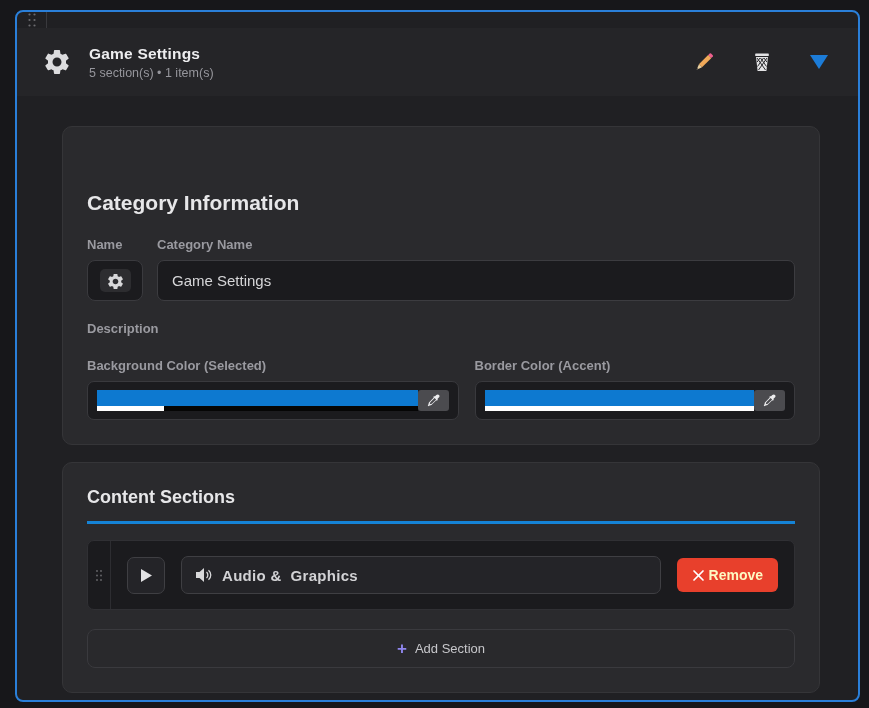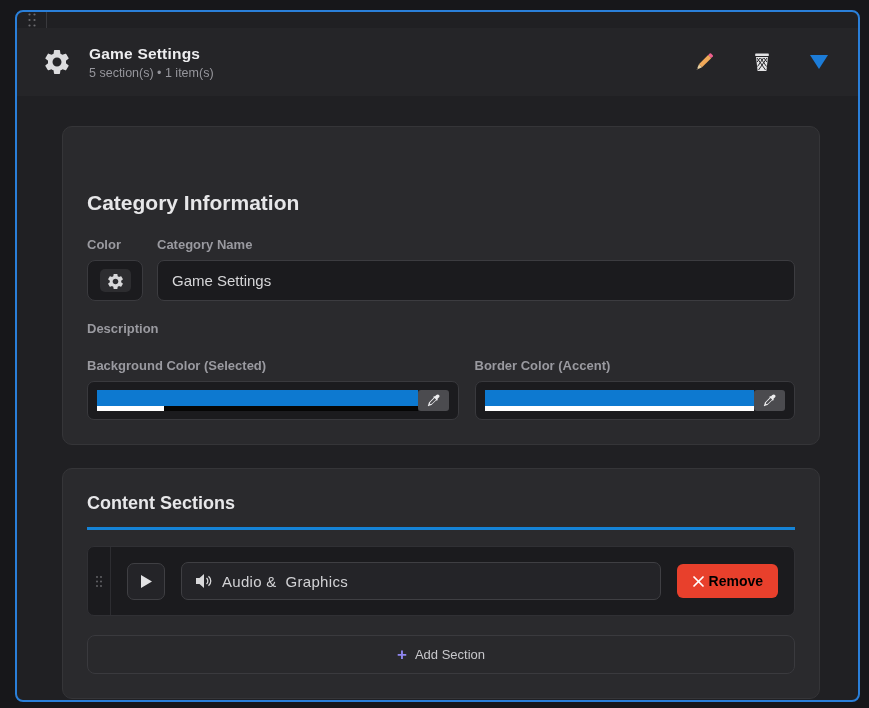--- a/index.html
+++ b/index.html
@@ -29,21 +29,21 @@
   .header-actions { margin-left: auto; display: flex; align-items: center; gap: 30px; }
   .icon-btn { background: none; border: none; cursor: pointer; padding: 2px; display: flex; align-items: center; }
 
   
   .content { flex: 1; padding: 30px 38px 26px 45px; overflow: hidden; }
 
   .card {
     background: #2a2a2d; border: 1px solid #353538; border-radius: 10px;
     padding: 24px;
   }
-  .card + .card { margin-top: 23px; }
+  .card + .card { margin-top: 17px; }
   .card-heading { font-size: 21px; font-weight: 600; color: #e7e7e9; margin-top: 40px; }
 
   .field-label { font-size: 13px; font-weight: 600; color: #9a9aa0; margin-bottom: 8px; }
 
   .row-icon-name { display: flex; gap: 12px; margin-top: 22px; }
   .icon-field { width: 58px; flex-shrink: 0; }
   .icon-button {
     width: 56px; height: 41px; background: #1b1b1e; border: 1px solid #3a3a3e;
     border-radius: 8px; display: flex; align-items: center; justify-content: center; cursor: pointer;
   }
@@ -94,23 +94,23 @@
   .play-btn {
     width: 38px; height: 37px; background: #242428; border: 1px solid #3f3f43;
     border-radius: 7px; display: flex; align-items: center; justify-content: center;
     cursor: pointer; flex-shrink: 0;
   }
   .section-title-input {
     flex: 1; height: 38px; background: #242428; border: 1px solid #3f3f43;
     border-radius: 7px; display: flex; align-items: center; gap: 9px; padding: 0 13px;
     min-width: 0; cursor: text;
   }
-  .section-title-text { font-size: 15px; font-weight: 400; color: #d2d2d5; letter-spacing: .3px; white-space: pre; }
+  .section-title-text { font-size: 15px; font-weight: 700; color: #d2d2d5; letter-spacing: .3px; white-space: pre; }
   .remove-btn {
-    background: #e8402c; border: none; border-radius: 6px; color: #000000;
+    background: #e8402c; border: none; border-radius: 6px; color: #fef9c3;
     font-size: 14px; font-weight: bold; font-family: "Liberation Sans", sans-serif;
     padding: 9px 15px; display: flex; align-items: center; gap: 4px; cursor: pointer; flex-shrink: 0;
   }
 
   .add-section-btn {
     margin-top: 19px; width: 100%; height: 39px; background: #29292c;
     border: 1px solid #3a3a3e; border-radius: 8px; display: flex;
     align-items: center; justify-content: center; gap: 8px; cursor: pointer;
     font-family: "Liberation Sans", sans-serif;
   }
@@ -180,21 +180,21 @@
       </div>
     </div>
 
     <div class="content">
 
       <div class="card">
         <div class="card-heading">Category Information</div>
 
         <div class="row-icon-name">
           <div class="icon-field">
-            <div class="field-label">Color</div>
+            <div class="field-label">Name</div>
             <button class="icon-button">
               <span class="icon-button-inner">
                 <svg width="19" height="19" viewBox="0 0 24 24">
                   <path fill="#d8d8da" d="M19.14,12.94c0.04-0.3,0.06-0.61,0.06-0.94c0-0.32-0.02-0.64-0.07-0.94l2.03-1.58c0.18-0.14,0.23-0.41,0.12-0.61l-1.92-3.32c-0.12-0.22-0.37-0.29-0.59-0.22l-2.39,0.96c-0.5-0.38-1.03-0.7-1.62-0.94L14.4,2.81c-0.04-0.24-0.24-0.41-0.48-0.41h-3.84c-0.24,0-0.43,0.17-0.47,0.41L9.25,5.35C8.66,5.59,8.12,5.92,7.63,6.29L5.24,5.33c-0.22-0.08-0.47,0-0.59,0.22L2.74,8.87C2.62,9.08,2.66,9.34,2.86,9.48l2.03,1.58C4.84,11.36,4.8,11.69,4.8,12s0.02,0.64,0.07,0.94l-2.03,1.58c-0.18,0.14-0.23,0.41-0.12,0.61l1.92,3.32c0.12,0.22,0.37,0.29,0.59,0.22l2.39-0.96c0.5,0.38,1.03,0.7,1.62,0.94l0.36,2.54c0.05,0.24,0.24,0.41,0.48,0.41h3.84c0.24,0,0.44-0.17,0.47-0.41l0.36-2.54c0.59-0.24,1.13-0.56,1.62-0.94l2.39,0.96c0.22,0.08,0.47,0,0.59-0.22l1.92-3.32c0.12-0.22,0.07-0.47-0.12-0.61L19.14,12.94z M12,15.6c-1.98,0-3.6-1.62-3.6-3.6s1.62-3.6,3.6-3.6s3.6,1.62,3.6,3.6S13.98,15.6,12,15.6z"></path>
                 </svg>
               </span>
             </button>
           </div>
           <div class="name-field">
             <div class="field-label">Category Name</div>

